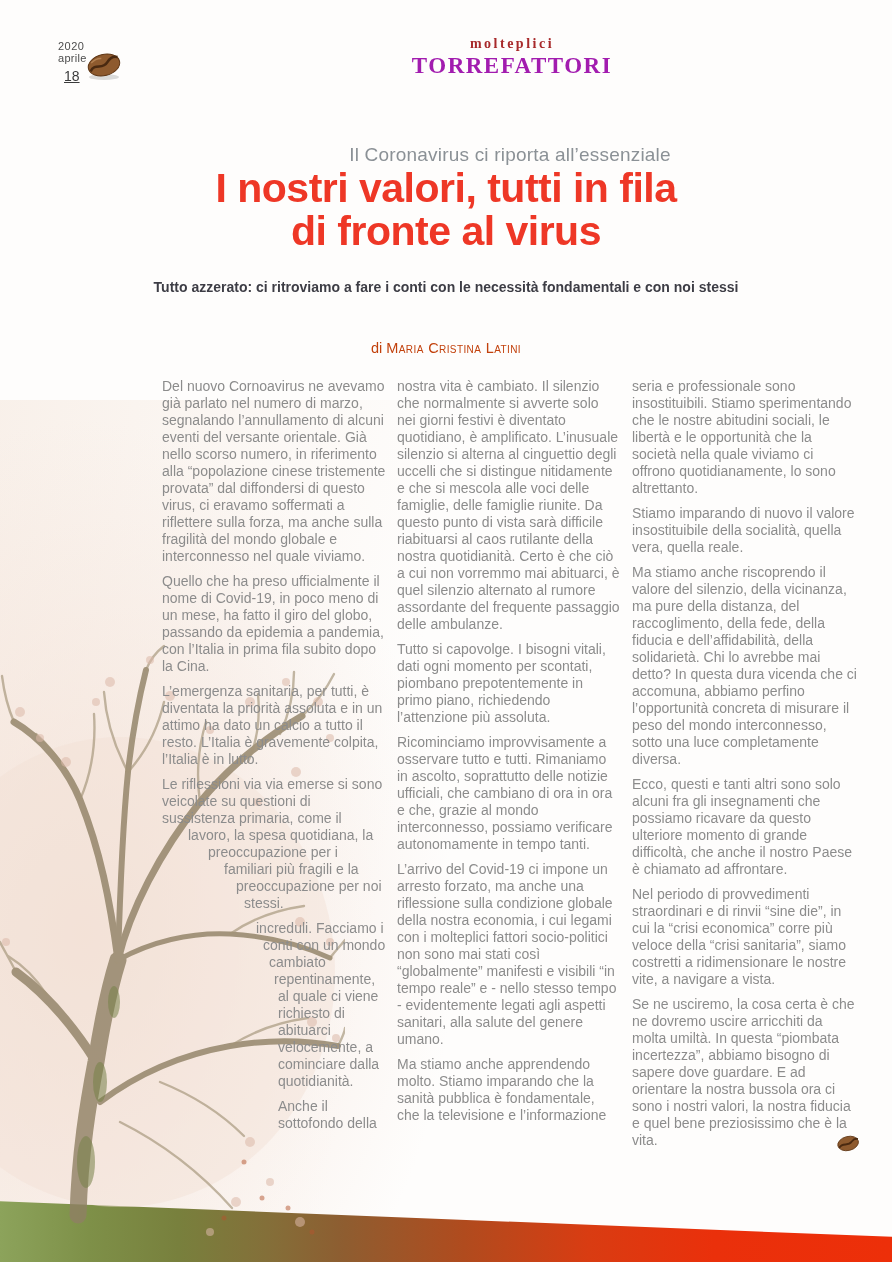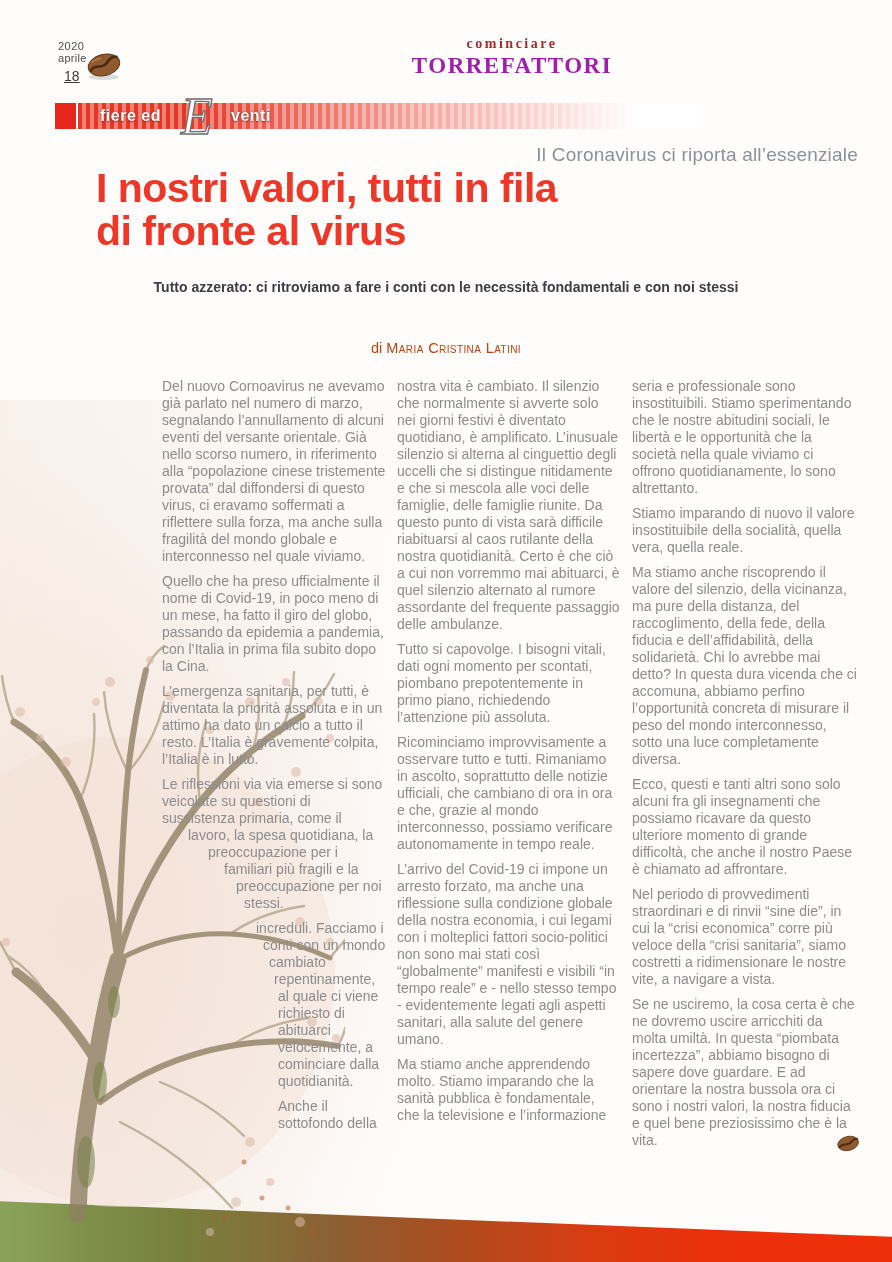--- a/index.html
+++ b/index.html
@@ -46,23 +46,23 @@
     background:linear-gradient(90deg, rgba(255,255,255,0) 0%, rgba(255,255,255,0) 18%,
       rgba(255,255,255,.55) 55%, #ffffff 90%);}
   .banner-text{position:absolute; top:4px; color:#fff; font-size:16px; font-weight:700;
     letter-spacing:.5px; text-shadow:0 0 2px rgba(150,40,30,.9), 0 1px 1px rgba(120,30,20,.6);}
   .banner-left{left:45px;}
   .banner-right{left:176px;}
   .banner-letter{position:absolute; left:126px; top:-16px; font-family:"Liberation Serif", serif;
     font-style:italic; font-size:52px; font-weight:400; color:#ffffff; z-index:5;
     -webkit-text-stroke:1.3px #6d6d6d; text-shadow:0 0 1px #777;}
   
-  .kicker{position:absolute; left:162px; top:144px; width:696px; text-align:right; z-index:5;
+  .kicker{position:absolute; left:162px; top:144px; width:696px; text-align:center; z-index:5;
     color:#8b9196; font-size:19px; letter-spacing:.2px;}
-  .title{position:absolute; left:96px; top:167px; width:828px; text-align:left; z-index:5;
+  .title{position:absolute; left:96px; top:167px; width:828px; text-align:center; z-index:5;
     color:#ee3726; font-size:41px; font-weight:700; line-height:1.06; letter-spacing:-.5px;
     width:700px; left:96px;}
   .subtitle{position:absolute; left:142px; top:279px; width:736px; text-align:center; z-index:5;
     color:#3d3d45; font-size:14px; font-weight:700; line-height:1.22;
     width:700px; left:96px;}
   .byline{position:absolute; left:96px; top:340px; width:700px; text-align:center; z-index:5;
     color:#c2410c; font-size:14.5px;}
   .byline .author{font-variant:small-caps; letter-spacing:.4px;}
   
   .cols{position:absolute; left:162px; top:378px; width:700px; z-index:5;
@@ -174,32 +174,24 @@
   <svg class="bean-header" viewBox="0 0 40 32" aria-hidden="true">
     <ellipse cx="20" cy="27" rx="15" ry="3" fill="#9a9a9a" opacity="0.35"></ellipse>
     <g transform="rotate(-14 20 15)">
       <ellipse cx="20" cy="15" rx="16" ry="10.5" fill="#8e5a2e" stroke="#5e3514" stroke-width="1"></ellipse>
       <path d="M5.5,18 C12,10 17,20 24,13 C28,9 32,9 35,10.5" stroke="#4a2910" stroke-width="2.6" fill="none"></path>
       <path d="M8,10 C12,7.5 16,7 19,8" stroke="#bb8a5a" stroke-width="1.5" fill="none" opacity="0.8"></path>
     </g>
   </svg>
 
   <div class="masthead">
-    <div class="small">cominciare</div>
+    <div class="small">molteplici</div>
     <div class="big">TORREFATTORI</div>
   </div>
 
-  <div class="banner">
-    <div class="solid"></div>
-    <div class="stripes"></div>
-    <div class="fade"></div>
-    <span class="banner-text banner-left">fiere ed</span>
-    <span class="banner-letter">E</span>
-    <span class="banner-text banner-right">venti</span>
-  </div>
 
   <div class="kicker">Il Coronavirus ci riporta all’essenziale</div>
   <div class="title">
     <div>I nostri valori, tutti in fila</div>
     <div>di fronte al virus</div>
   </div>
   <div class="subtitle">Tutto azzerato: ci ritroviamo a fare i conti con le necessità fondamentali e con noi stessi</div>
   <div class="byline">
     <span>di</span>
     <span class="author">Maria Cristina Latini</span>
@@ -223,21 +215,21 @@
       <div class="sp s9" aria-hidden="true"></div>
       <div class="sp s10" aria-hidden="true"></div>
       <p>Le riflessioni via via emerse si sono veicolate su questioni di sussistenza primaria, come il lavoro, la spesa quotidiana, la preoccupazione per i familiari più fragili e la preoccupazione per noi stessi.</p>
       <p>increduli. Facciamo i conti con un mondo cambiato repentinamente, al quale ci viene richiesto di abituarci velocemente, a cominciare dalla quotidianità.</p>
       <p>Anche il sottofondo della</p>
     </div>
 
     <div class="col col2">
       <p>nostra vita è cambiato. Il silenzio che normalmente si avverte solo nei giorni festivi è diventato quotidiano, è amplificato. L’inusuale silenzio si alterna al cinguettio degli uccelli che si distingue nitidamente e che si mescola alle voci delle famiglie, delle famiglie riunite. Da questo punto di vista sarà difficile riabituarsi al caos rutilante della nostra quotidianità. Certo è che ciò a cui non vorremmo mai abituarci, è quel silenzio alternato al rumore assordante del frequente passaggio delle ambulanze.</p>
       <p>Tutto si capovolge. I bisogni vitali, dati ogni momento per scontati, piombano prepotentemente in primo piano, richiedendo l’attenzione più assoluta.</p>
-      <p>Ricominciamo improvvisamente a osservare tutto e tutti. Rimaniamo in ascolto, soprattutto delle notizie ufficiali, che cambiano di ora in ora e che, grazie al mondo interconnesso, possiamo verificare autonomamente in tempo reale.</p>
+      <p>Ricominciamo improvvisamente a osservare tutto e tutti. Rimaniamo in ascolto, soprattutto delle notizie ufficiali, che cambiano di ora in ora e che, grazie al mondo interconnesso, possiamo verificare autonomamente in tempo tanti.</p>
       <p>L’arrivo del Covid-19 ci impone un arresto forzato, ma anche una riflessione sulla condizione globale della nostra economia, i cui legami con i molteplici fattori socio-politici non sono mai stati così “globalmente” manifesti e visibili “in tempo reale” e - nello stesso tempo - evidentemente legati agli aspetti sanitari, alla salute del genere umano.</p>
       <p>Ma stiamo anche apprendendo molto. Stiamo imparando che la sanità pubblica è fondamentale, che la televisione e l’informazione</p>
     </div>
 
     <div class="col col3">
       <p>seria e professionale sono insostituibili. Stiamo sperimentando che le nostre abitudini sociali, le libertà e le opportunità che la società nella quale viviamo ci offrono quotidianamente, lo sono altrettanto.</p>
       <p>Stiamo imparando di nuovo il valore insostituibile della socialità, quella vera, quella reale.</p>
       <p>Ma stiamo anche riscoprendo il valore del silenzio, della vicinanza, ma pure della distanza, del raccoglimento, della fede, della fiducia e dell’affidabilità, della solidarietà. Chi lo avrebbe mai detto? In questa dura vicenda che ci accomuna, abbiamo perfino l’opportunità concreta di misurare il peso del mondo interconnesso, sotto una luce completamente diversa.</p>
       <p>Ecco, questi e tanti altri sono solo alcuni fra gli insegnamenti che possiamo ricavare da questo ulteriore momento di grande difficoltà, che anche il nostro Paese è chiamato ad affrontare.</p>
       <p>Nel periodo di provvedimenti straordinari e di rinvii “sine die”, in cui la “crisi economica” corre più veloce della “crisi sanitaria”, siamo costretti a ridimensionare le nostre vite, a navigare a vista.</p>

